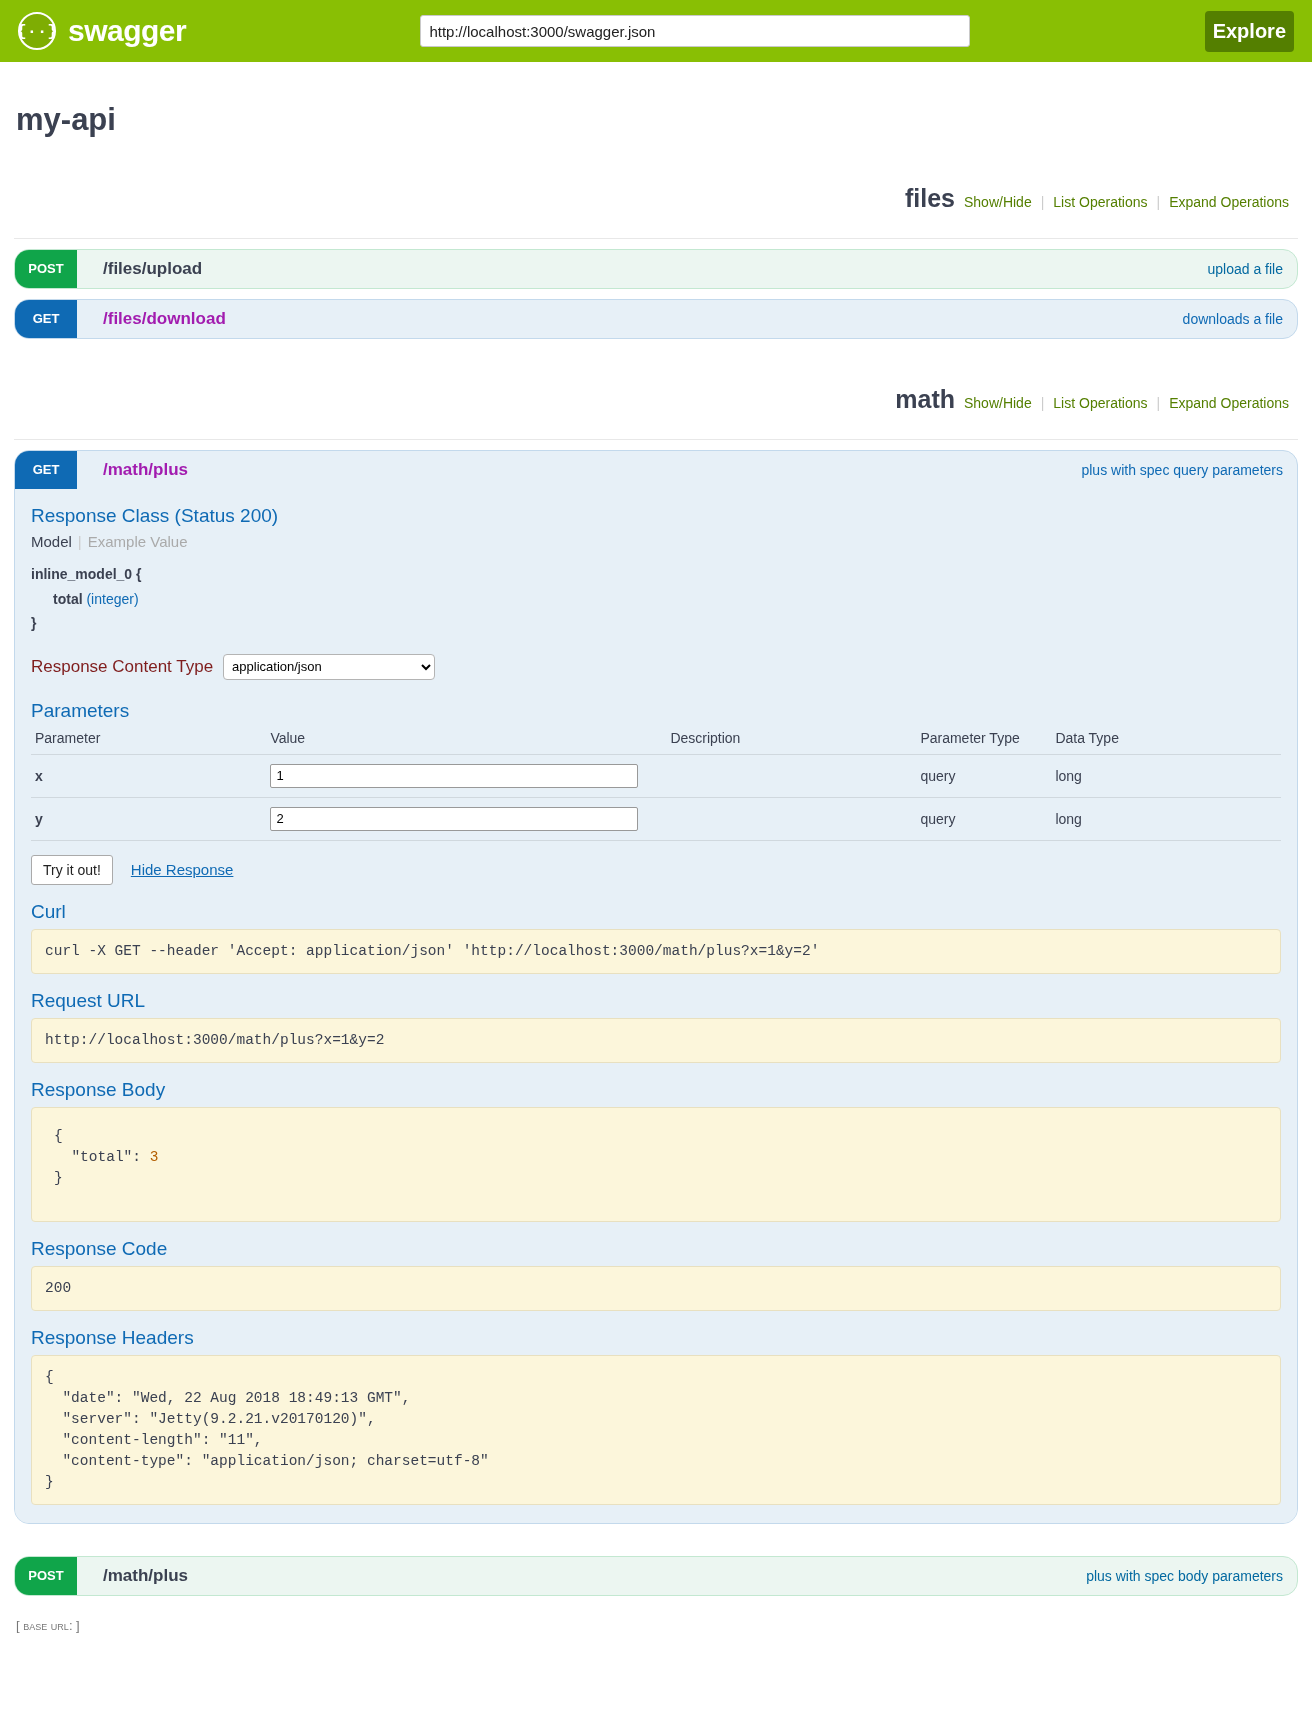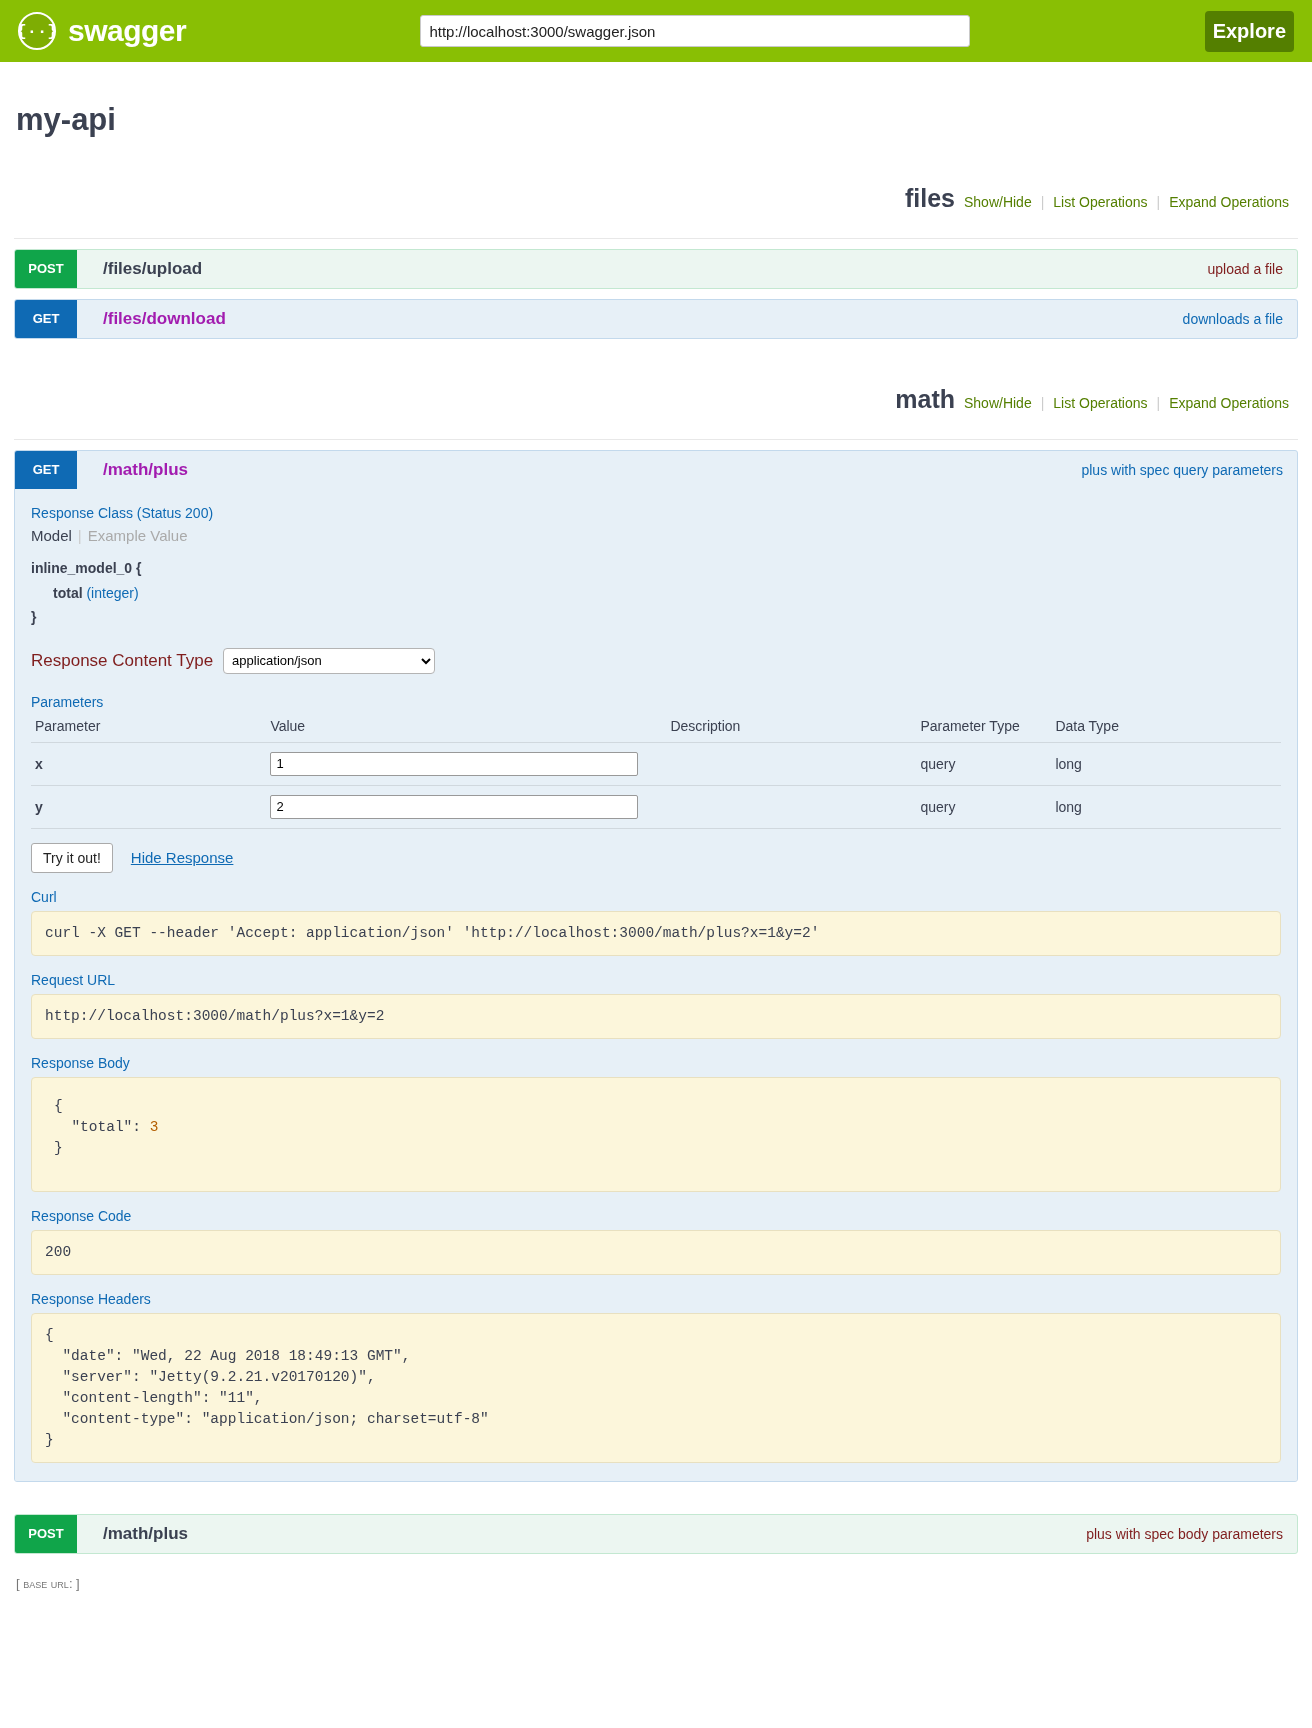--- a/index.html
+++ b/index.html
@@ -89,21 +89,21 @@
     color: #547f00;
   }
   .resource-options a {
     color: #547f00;
     text-decoration: none;
     padding: 0 9px;
   }
   .resource-options .sep { color: #ccc; }
   .op {
     border: 1px solid;
-    border-radius: 3px;
+    border-radius: 15px;
     margin-top: 10px;
     overflow: hidden;
   }
   .op-head {
     display: flex;
     align-items: center;
     height: 38px;
     padding-right: 14px;
   }
   .method {
@@ -121,33 +121,33 @@
     font-weight: bold;
     padding-left: 26px;
     flex: 1;
     font-family: "Liberation Sans", sans-serif;
   }
   .op-summary {
     font-size: 14px;
   }
   .op.post { border-color: #c3e8d1; background: #ecf6f1; }
   .op.post .method { background: #10a54a; }
-  .op.post .op-summary { color: #7f1d1d; }
+  .op.post .op-summary { color: #0369a1; }
   .op.post .op-path { color: #3b4151; }
   .op.get { border-color: #c3d9ec; background: #e7f0f7; }
   .op.get .method { background: #0f6ab4; }
   .op.get .op-summary { color: #0f6ab4; }
   .op.get .op-path { color: #a21caf; }
   .op-body {
     padding: 0 16px 18px 16px;
     background: #e7f0f7;
   }
   .section-title {
     color: #0f6ab4;
-    font-size: 14px;
+    font-size: 19px;
     margin: 16px 0 6px 0;
     font-weight: normal;
   }
   .model-tabs {
     font-size: 15px;
     margin: 6px 0 12px 0;
     color: #3b4151;
   }
   .model-tabs .active { color: #3b4151; }
   .model-tabs .sep { color: #ccc; padding: 0 6px; }

